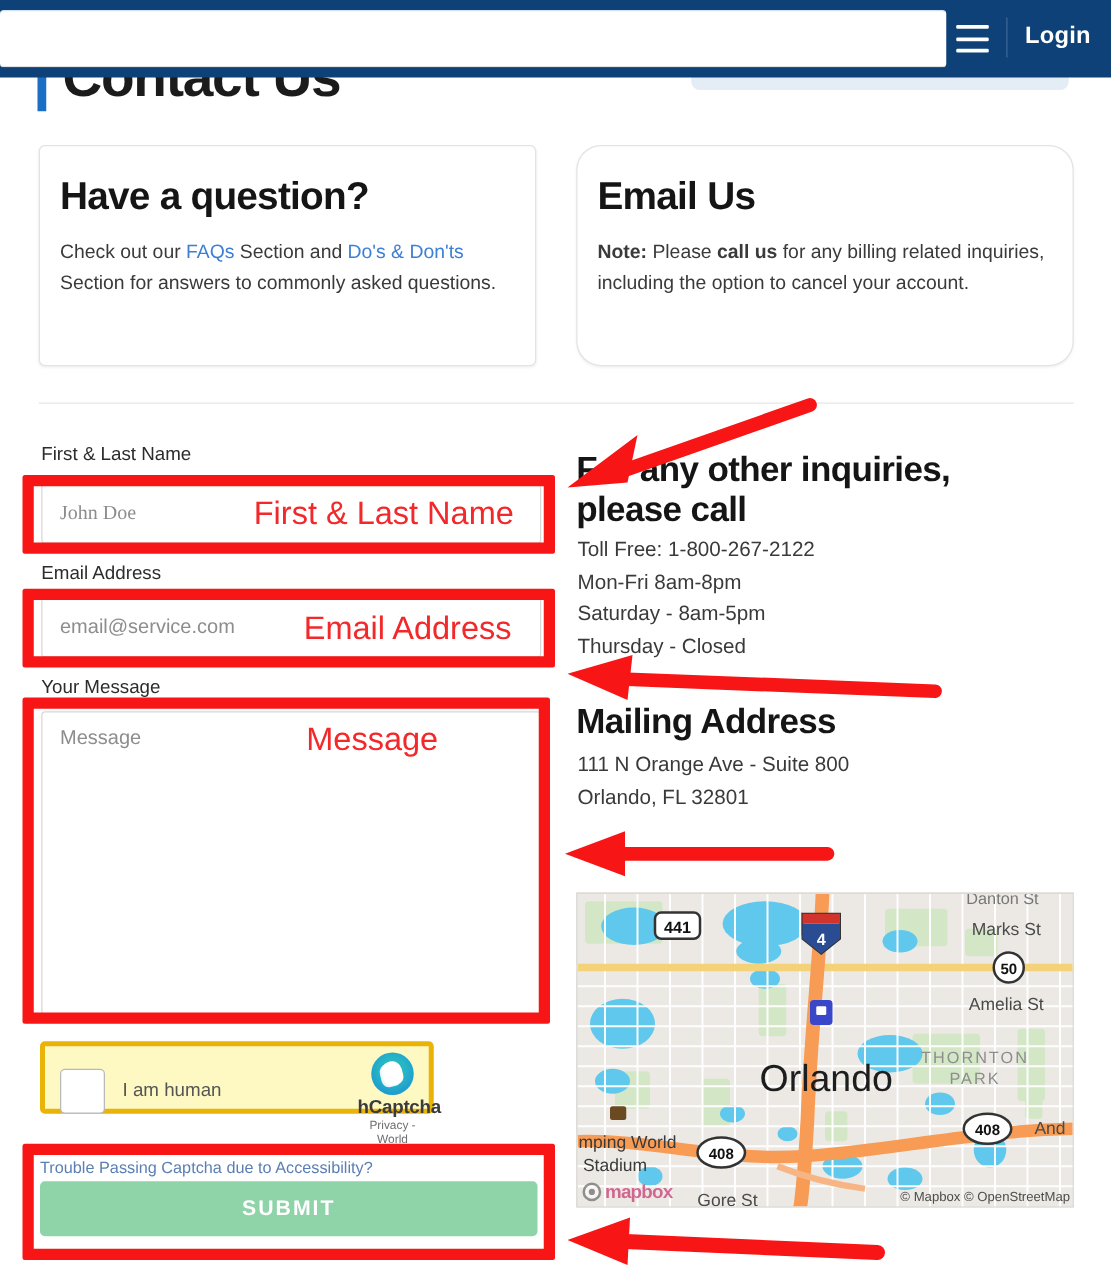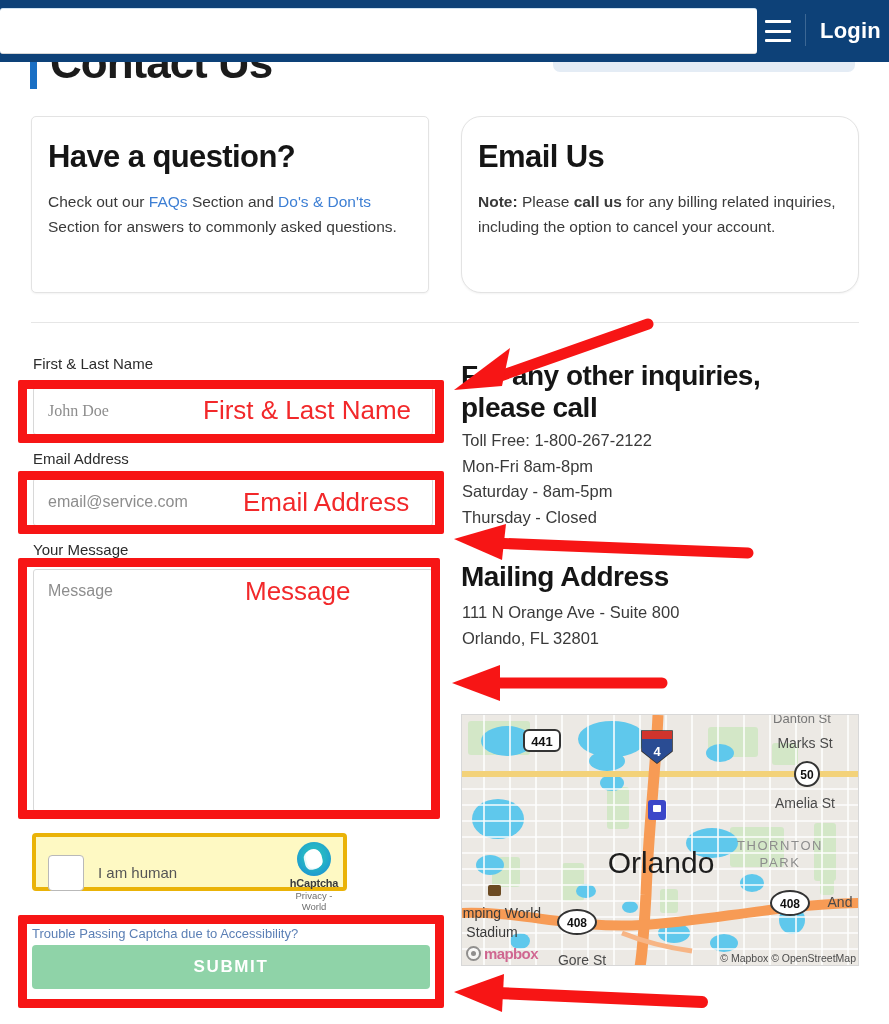--- a/index.html
+++ b/index.html
@@ -28,21 +28,21 @@
     position:absolute; left:765px; top:20px; width:26px; height:22px;
     cursor:pointer; display:flex; flex-direction:column; justify-content:space-between;
   }
   .hamburger i { display:block; height:3px; background:#ffffff; border-radius:1px; }
   .nav-div {
     position:absolute; left:805px; top:14px; width:1px; height:32px;
     background:#3c6794;
   }
   .login-link {
     position:absolute; left:820px; top:18px;
-    color:#ffffff; font-size:22px; font-weight:bold; letter-spacing:.2px;
+    color:#ffffff; font-size:19px; font-weight:bold; letter-spacing:.2px;
     text-decoration:none; cursor:pointer;
   }
 
   
   .qpill {
     position:absolute; left:553px; top:44px; width:302px; height:28px;
     background:#e4ecf5; border-radius:7px; z-index:5;
     overflow:hidden;
   }
   .qpill span {
@@ -136,21 +136,21 @@
     position:relative;
   }
   .hcap-mark::after{
     content:""; position:absolute; left:9px; top:7px; width:16px; height:19px;
     background:#ffffff;
     border-radius:7px 8px 6px 6px;
     transform:rotate(-14deg);
     box-shadow:-2px 1px 0 0 rgba(255,255,255,.9);
   }
   .hcap-name {
-    font-size:11px; font-weight:bold; color:#3b3b3b; margin-top:1px; letter-spacing:-.2px;
+    font-size:15px; font-weight:bold; color:#3b3b3b; margin-top:1px; letter-spacing:-.2px;
   }
   .hcap-legal { font-size:9.5px; color:#6e6e6e; margin-top:1px; }
 
   
   .trouble-link {
     position:absolute; left:32px; top:926px;
     font-size:13px; color:#5b7fb5; text-decoration:none; cursor:pointer;
   }
   .submit-btn {
     position:absolute; left:32px; top:945px; width:398px; height:44px;

